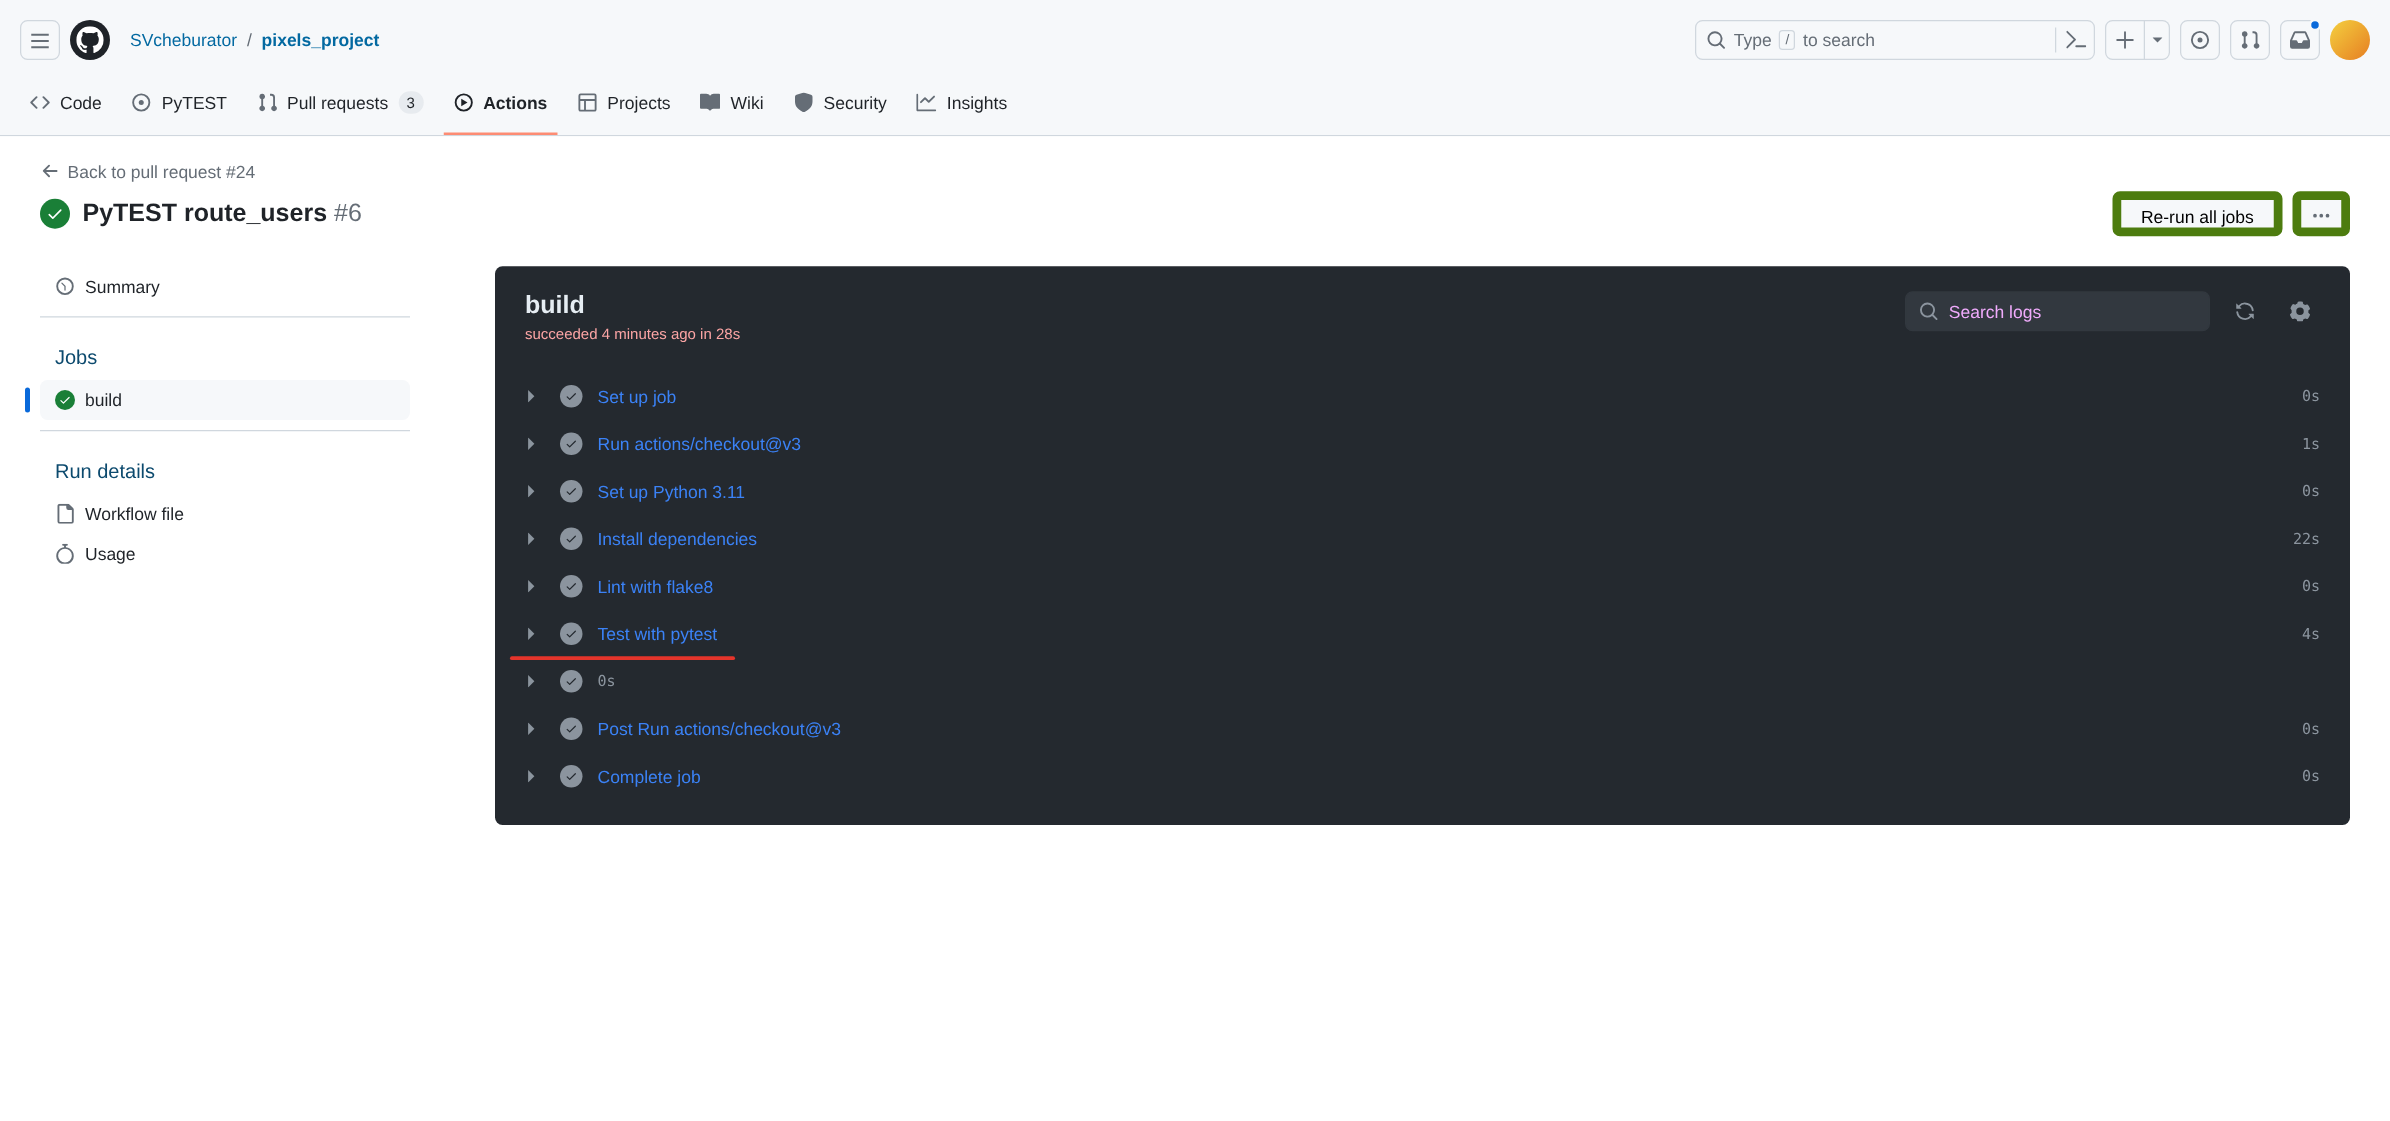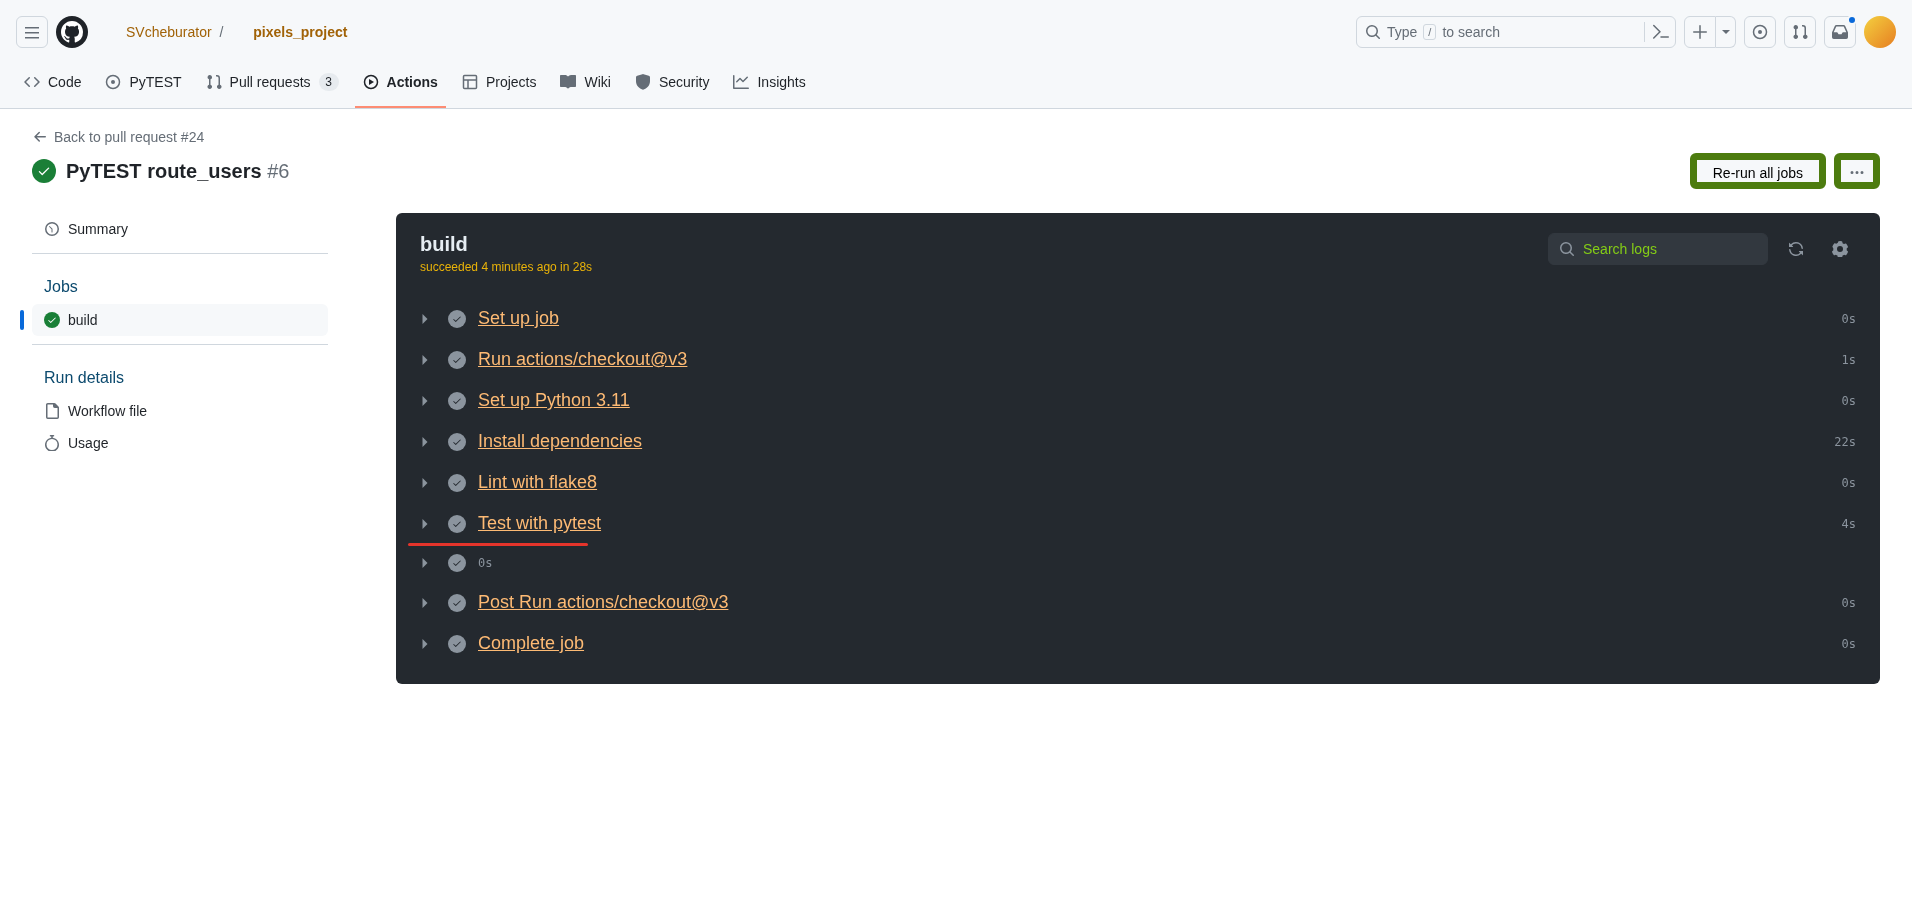--- a/index.html
+++ b/index.html
@@ -6,21 +6,21 @@
 body { background: #f6f8fa; color: #1f2328; font-size: 14px; }
 
 
 .topbar { display: flex; align-items: center; padding: 16px; gap: 8px; }
 .icon-btn { width: 32px; height: 32px; border: 1px solid #d0d7de; border-radius: 6px; background: #f6f8fa; display: flex; align-items: center; justify-content: center; cursor: pointer; }
 .icon-btn-group { display: flex; }
 .icon-btn-group .icon-btn:first-child { border-top-right-radius: 0; border-bottom-right-radius: 0; }
 .icon-btn-group .icon-btn:last-child { border-top-left-radius: 0; border-bottom-left-radius: 0; border-left: none; width: 20px; }
 .logo-circle { width: 32px; height: 32px; background: #1f2328; border-radius: 50%; display: flex; align-items: center; justify-content: center; margin-right: 8px; }
 .breadcrumb { font-size: 14px; color: #1f2328; }
-.breadcrumb a { color: #a16207; text-decoration: none; margin-left: 22px; }
+.breadcrumb a { color: #0369a1; text-decoration: none; }
 .breadcrumb .sep { color: #656d76; margin: 0 4px; }
 .breadcrumb .repo { font-weight: 600; }
 .topbar-right { margin-left: auto; display: flex; align-items: center; gap: 8px; }
 .search-box { width: 320px; height: 32px; border: 1px solid #d0d7de; border-radius: 6px; background: #f6f8fa; display: flex; align-items: center; padding: 0 8px; gap: 6px; color: #656d76; position: relative; }
 .search-box .kbd { border: 1px solid #d0d7de; border-radius: 3px; padding: 0 4px; font-size: 11px; height: 16px; display: inline-flex; align-items: center; }
 .search-box .cmd-icon { position: absolute; right: 6px; color: #656d76; border-left: 1px solid #d0d7de; padding-left: 8px; height: 20px; display: flex; align-items: center; }
 .avatar { width: 32px; height: 32px; border-radius: 50%; background: linear-gradient(135deg, #f4d03f, #e67e22); position: relative; }
 .notif-dot { position: absolute; top: -2px; right: -2px; width: 10px; height: 10px; background: #0969da; border: 2px solid #f6f8fa; border-radius: 50%; }
 
 
@@ -49,32 +49,32 @@
 .sb-item.active::before { content: ""; position: absolute; left: -12px; top: 6px; bottom: 6px; width: 4px; background: #0969da; border-radius: 2px; }
 .sb-heading { font-size: 16px; font-weight: 400; color: #0c4a6e; padding: 16px 12px 8px; text-transform: none; }
 .sb-divider { border-top: 1px solid #d0d7de; margin: 8px 0; }
 .sb-check { width: 16px; height: 16px; background: #1a7f37; border-radius: 50%; display: flex; align-items: center; justify-content: center; flex-shrink: 0; }
 .sb-check svg { fill: white; width: 10px; height: 10px; }
 
 
 .panel { flex: 1; background: #24292f; border-radius: 6px; color: #e6edf3; padding: 0; overflow: hidden; }
 .panel-header { display: flex; align-items: flex-start; padding: 20px 24px; }
 .panel-header h2 { font-size: 20px; font-weight: 600; margin-bottom: 4px; }
-.panel-meta { font-size: 12px; color: #eab308; }
+.panel-meta { font-size: 12px; color: #fca5a5; }
 .panel-header-right { margin-left: auto; display: flex; align-items: center; gap: 12px; }
-.log-search { background: #32383f; border: 1px solid #32383f; border-radius: 6px; height: 32px; width: 220px; display: flex; align-items: center; padding: 0 10px; gap: 8px; color: #84cc16; }
+.log-search { background: #32383f; border: 1px solid #32383f; border-radius: 6px; height: 32px; width: 244px; display: flex; align-items: center; padding: 0 10px; gap: 8px; color: #f0abfc; }
 .panel-icon-btn { width: 32px; height: 32px; display: flex; align-items: center; justify-content: center; cursor: pointer; color: #8b949e; border-radius: 6px; }
 
 
 .steps { padding: 4px 0 20px; }
 .step { display: flex; align-items: center; padding: 10px 24px; cursor: pointer; gap: 12px; }
 .step .chev { color: #8b949e; width: 16px; }
 .step .status { width: 18px; height: 18px; background: #8b949e; border-radius: 50%; display: flex; align-items: center; justify-content: center; flex-shrink: 0; }
 .step .status svg { fill: #24292f; width: 10px; }
-.step .name { flex: 1; font-size: 18px; color: #fdba74; text-decoration: underline; }
+.step .name { flex: 1; font-size: 14px; color: #3b82f6; }
 .step .dur { font-size: 12px; color: #8b949e; font-family: ui-monospace, monospace; }
 
 svg { display: block; }
 </style>
 </head>
 <body>
 
 <div class="topbar">
   <div class="icon-btn">
     <svg width="16" height="16" viewBox="0 0 16 16">

